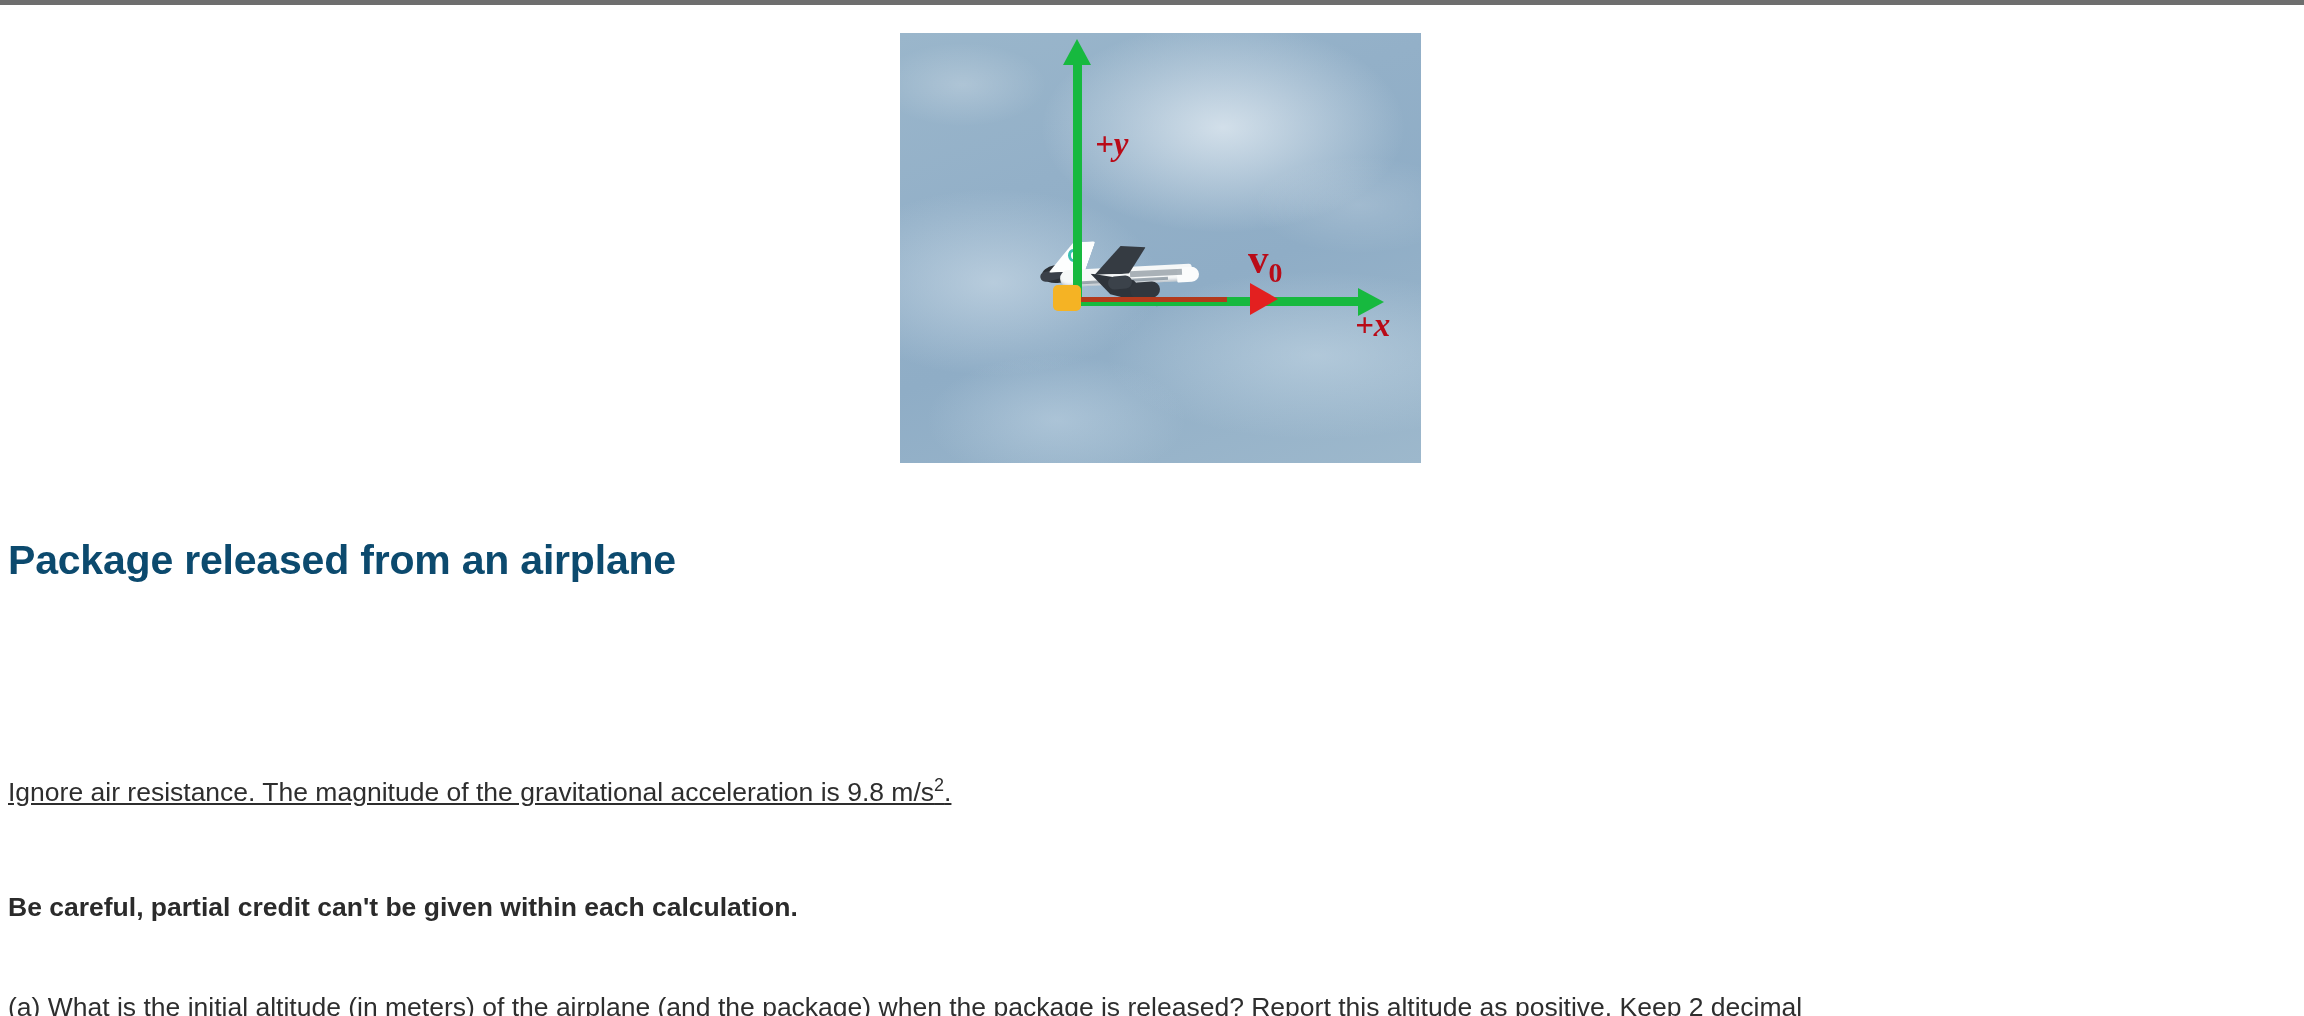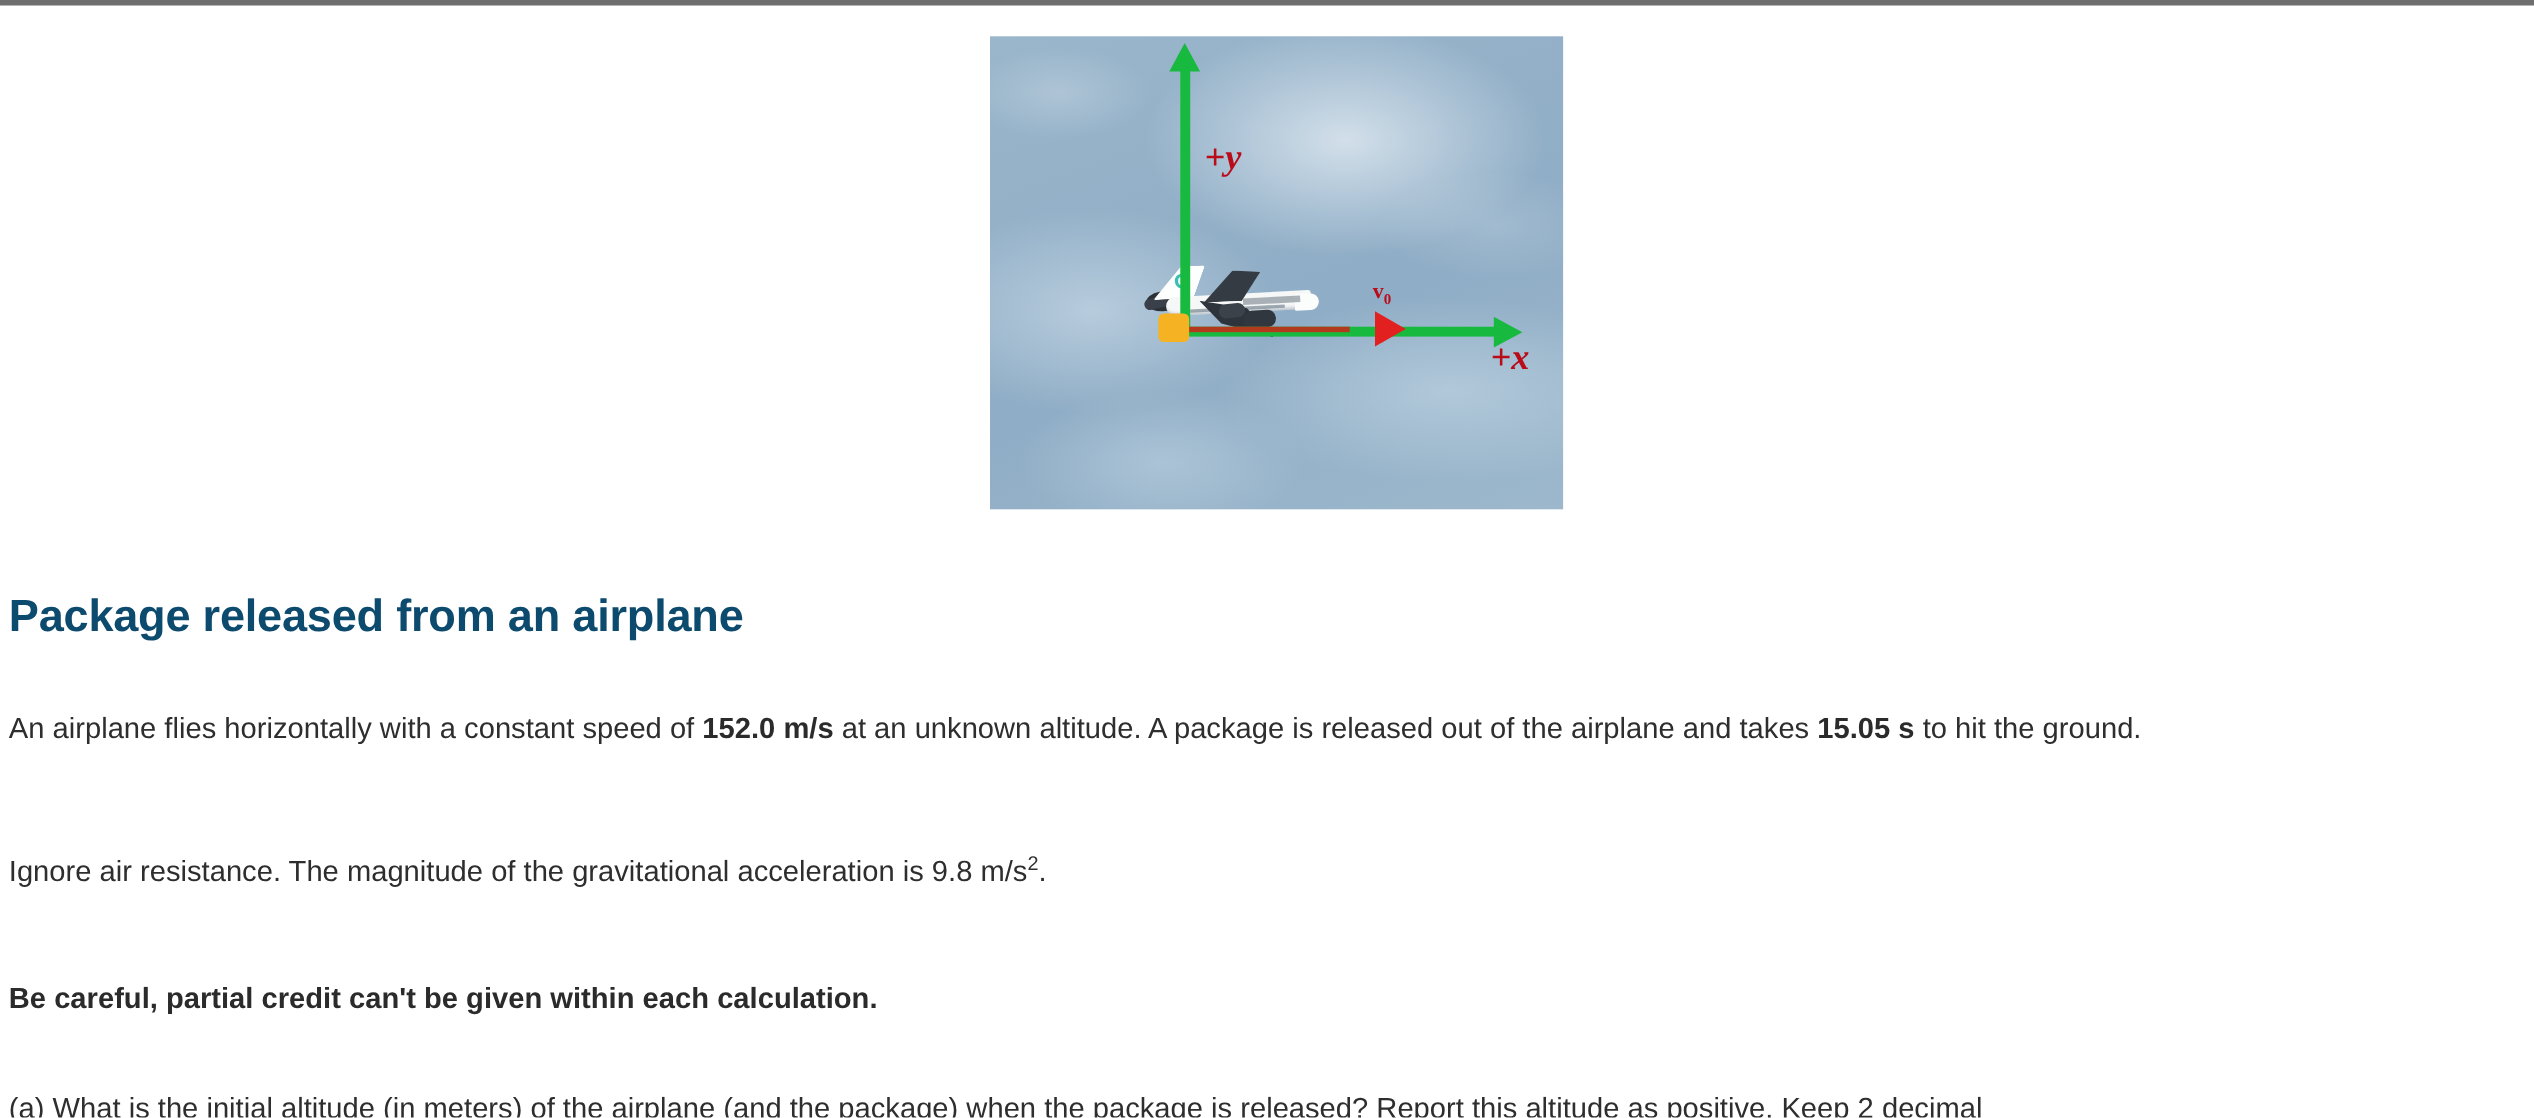--- a/index.html
+++ b/index.html
@@ -207,22 +207,22 @@
   .lbl {
     position: absolute;
     color: #b90b18;
     font-family: "Liberation Serif", serif;
     font-weight: 700;
     font-style: italic;
   }
   .lbl-y { left: 195px; top: 93px; font-size: 33px; }
   .lbl-x { left: 455px; top: 274px; font-size: 33px; }
   .lbl-v0 {
-    left: 348px; top: 221px;
-    font-size: 20px;
+    left: 348px; top: 202px;
+    font-size: 41px;
     font-style: normal;
   }
   .lbl-v0 sub { font-size: 0.68em; }
 
   
   .heading {
     position: absolute;
     left: 8px; top: 510px;
     font-size: 41px;
     font-weight: 700;
@@ -231,21 +231,21 @@
   }
   .para {
     position: absolute;
     left: 8px;
     color: #2e2e2e;
     font-size: 26.5px;
     line-height: 35px;
     white-space: normal;
   }
   .p1 { top: 618px; width: 2296px; }
-  .p2 { top: 748px; width: 2296px; }
+  .p2 { top: 748px; width: 2296px; text-decoration: underline; }
   .p3 { top: 878px; width: 2296px; margin-top: 12px; }
   .p4 { top: 963px; width: 2296px; white-space: nowrap; }
   b { font-weight: 700; color: #2b2b2b; }
   sup { font-size: 0.68em; vertical-align: super; line-height: 0; }
   .line-bold { display: block; font-weight: 700; }
 </style>
 </head>
 <body>
 
 <div id="page">
@@ -280,21 +280,20 @@
 
     <div class="package"></div>
 
     <span class="lbl lbl-y">+y</span>
     <span class="lbl lbl-x">+x</span>
     <span class="lbl lbl-v0"><span>v</span><sub>0</sub></span>
   </div>
 
   <h1 class="heading">Package released from an airplane</h1>
 
-  <p class="para p1"><span>An airplane flies horizontally with a constant speed of </span><b>152.0 m/s</b><span> at an unknown altitude. A package is released out of the airplane and takes </span><b>15.05 s</b><span> to hit the ground.</span></p>
 
   <p class="para p2"><span>Ignore air resistance. The magnitude of the gravitational acceleration is 9.8 m/s</span><sup>2</sup><span>.</span></p>
 
   <p class="para p3"><b> Be careful, partial credit can't be given within each calculation.</b></p>
 
   <p class="para p4">(a) What is the initial altitude (in meters) of the airplane (and the package)  when the package is released?  Report this altitude as positive. Keep 2 decimal</p>
 
 </div>
 
 </body></html>

